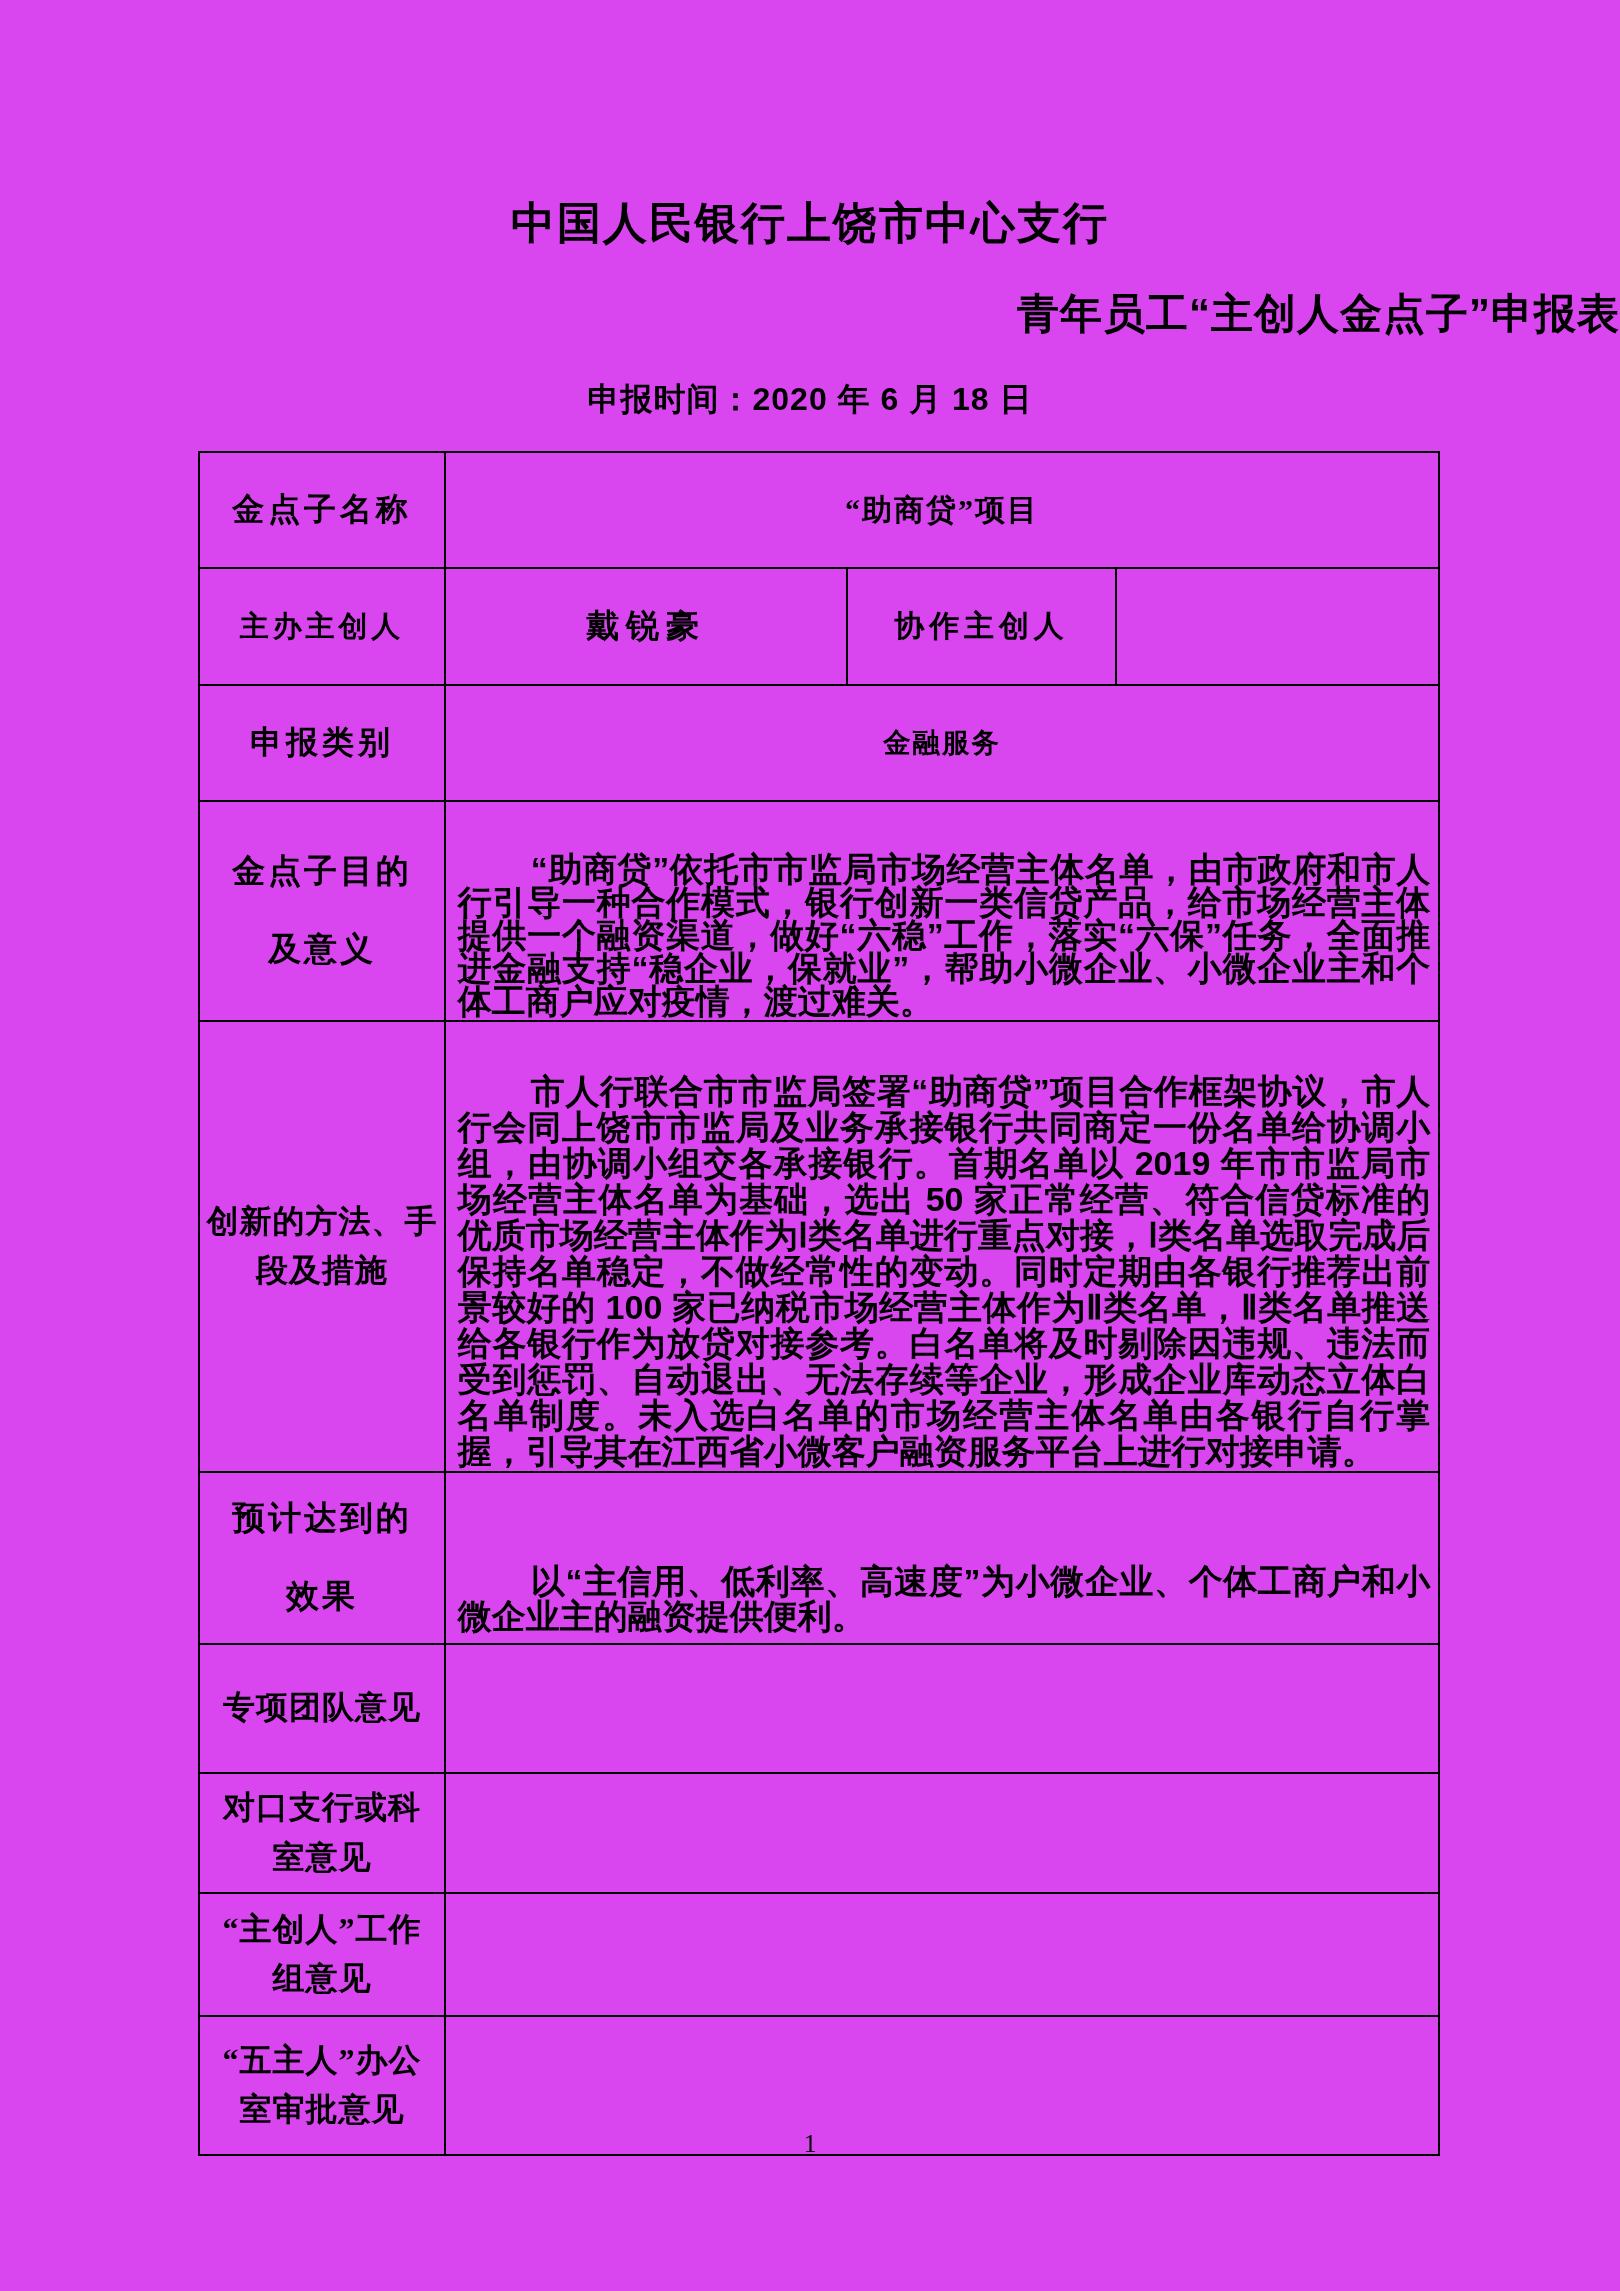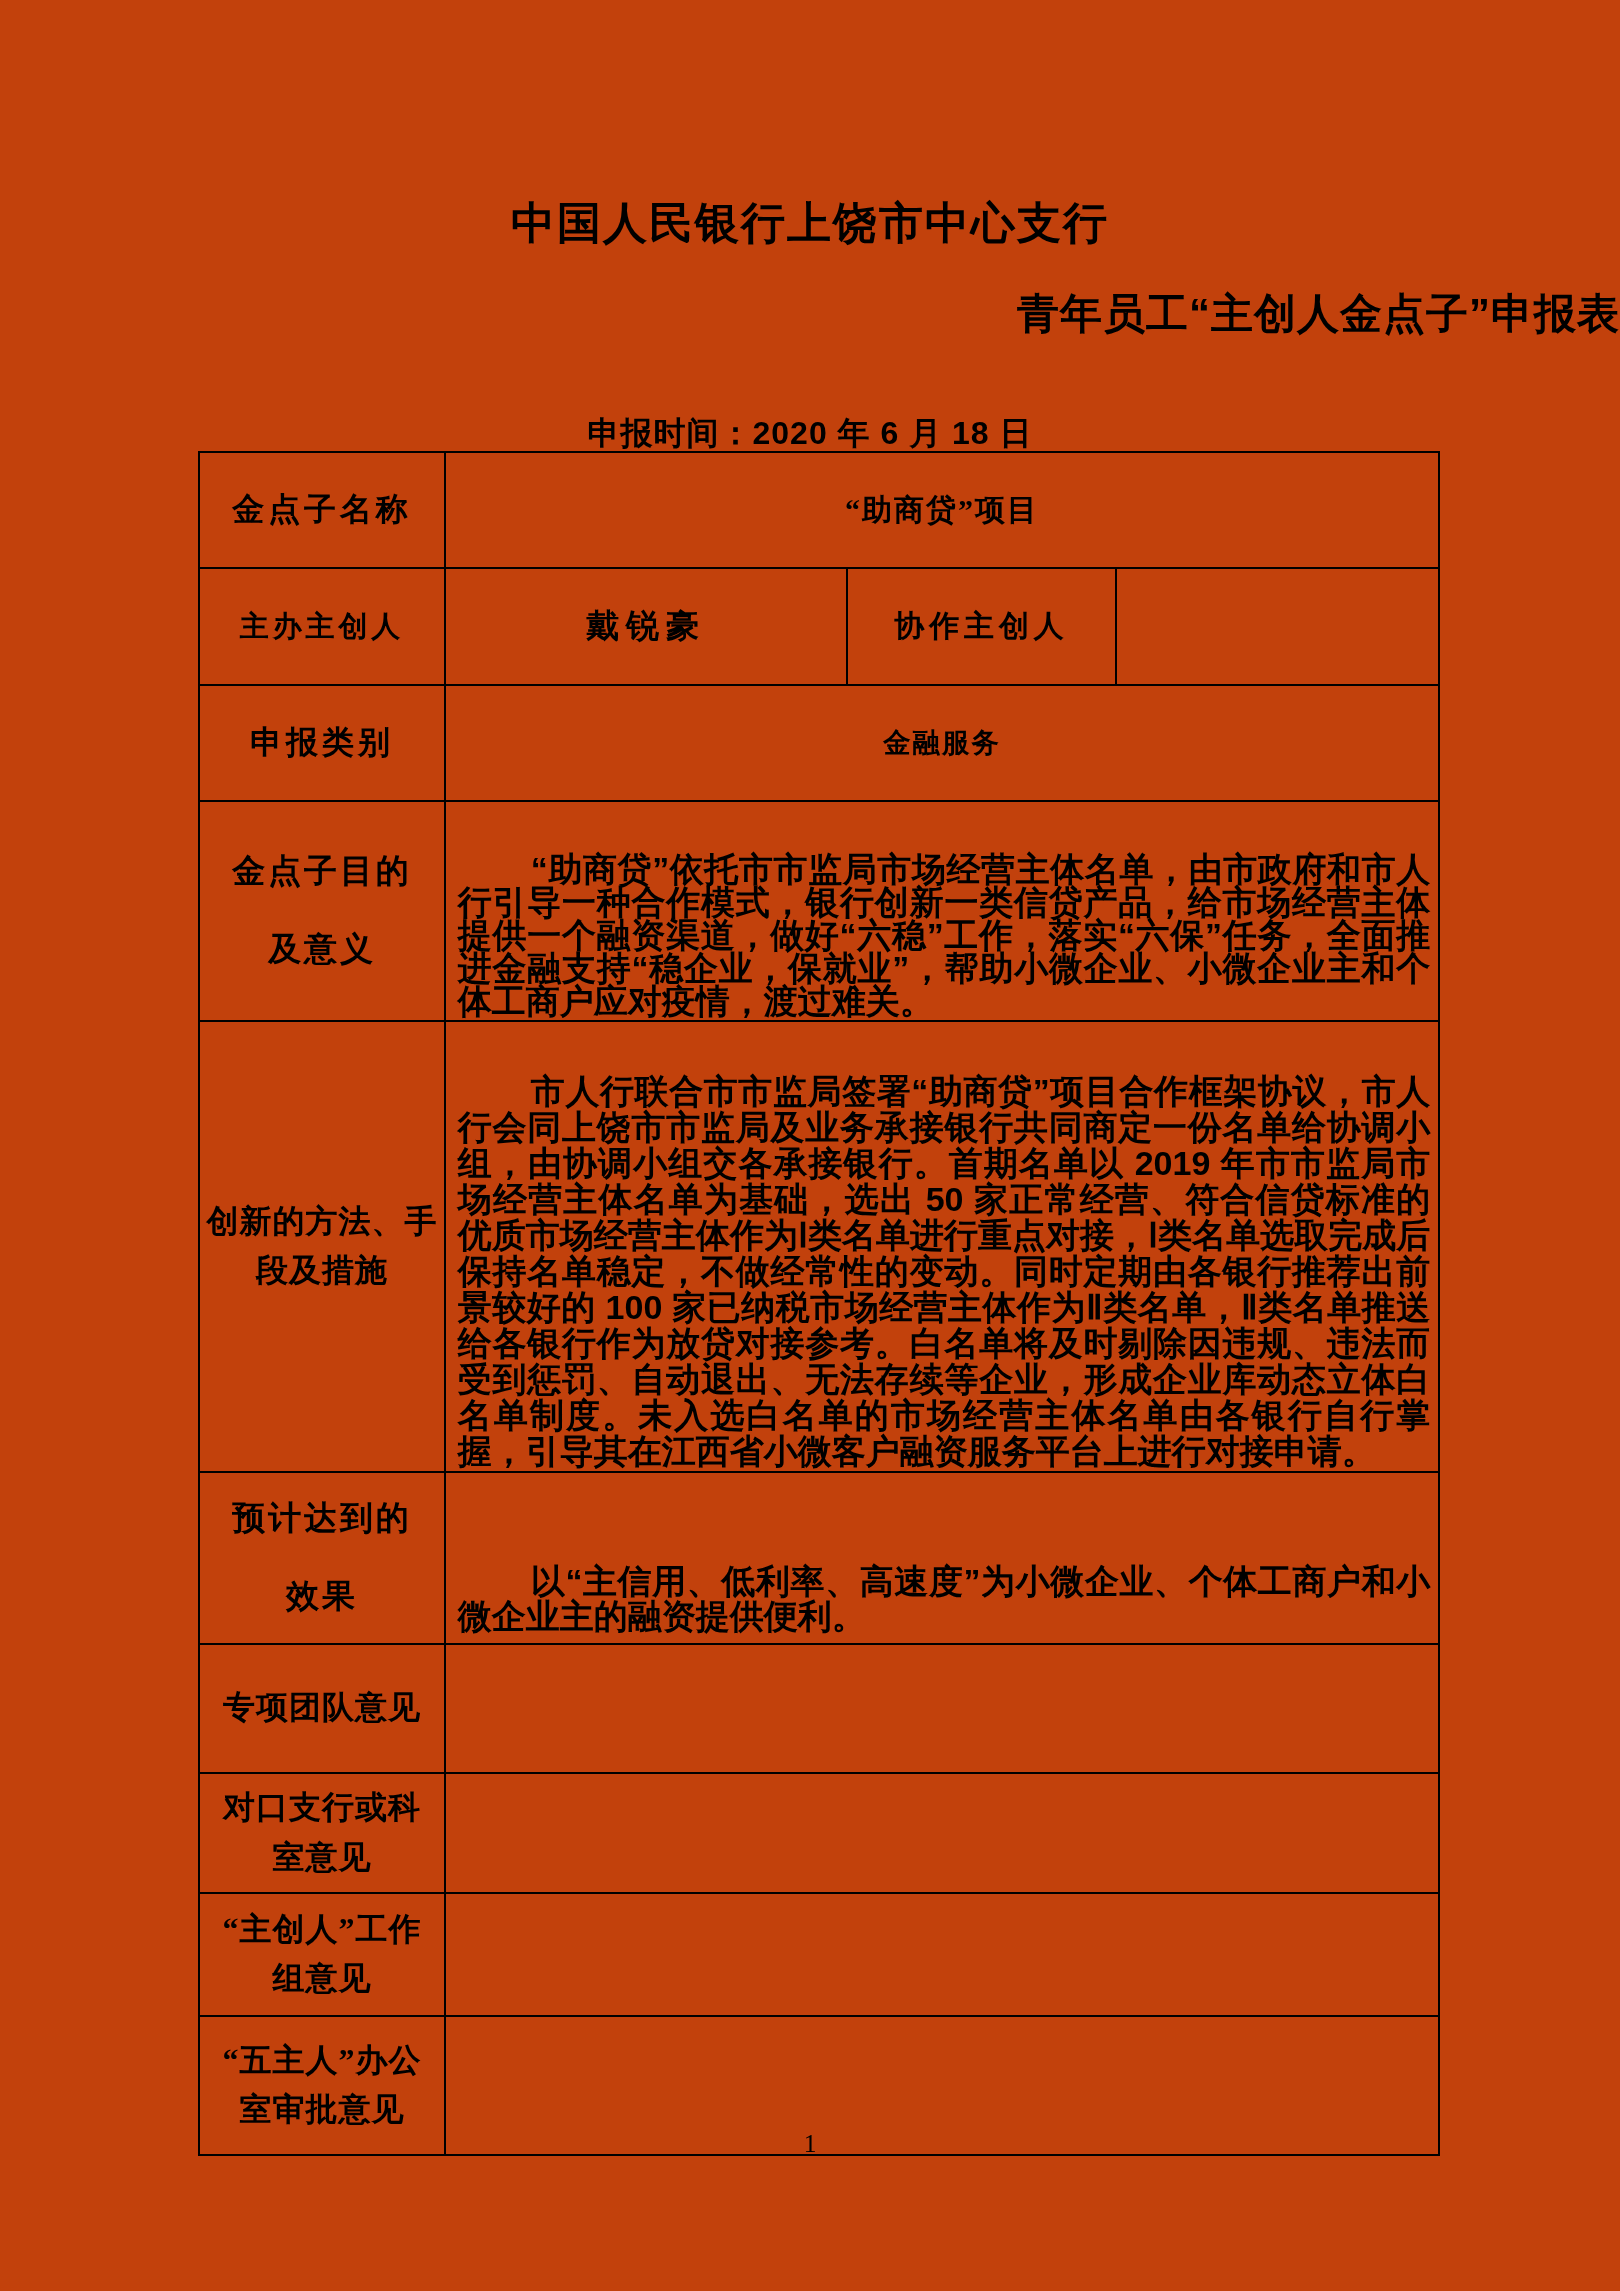--- a/index.html
+++ b/index.html
@@ -4,21 +4,21 @@
 <style>
   html, body {
     margin: 0;
     padding: 0;
     background: #ffffff;
   }
   .page {
     position: relative;
     width: 1620px;
     height: 2292px;
-    background: #c2410c;
+    background: #d946ef;
     color: #000000;
     overflow: hidden;
   }
   .centered-line {
     position: absolute;
     left: 0;
     width: 1620px;
     text-align: center;
     white-space: nowrap;
   }
@@ -31,21 +31,21 @@
   }
   .title2 {
     top: 286px;
     font-family: "Liberation Sans", sans-serif;
     font-weight: bold;
     font-size: 42px;
     letter-spacing: 1px;
     text-align: right;
   }
   .dateline {
-    top: 412px;
+    top: 378px;
     font-family: "Liberation Sans", sans-serif;
     font-weight: bold;
     font-size: 32px;
     letter-spacing: 1px;
   }
   table.form {
     position: absolute;
     left: 198px;
     top: 451px;
     width: 1240px;

